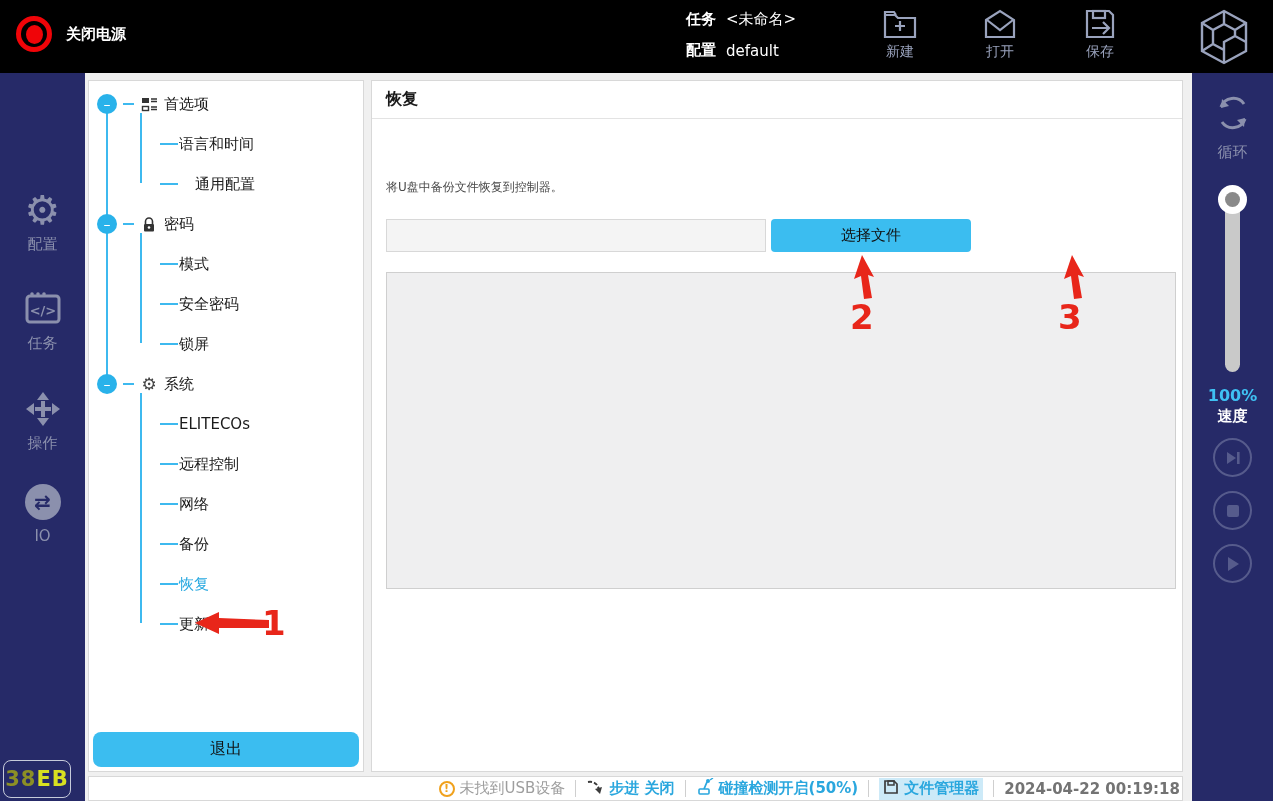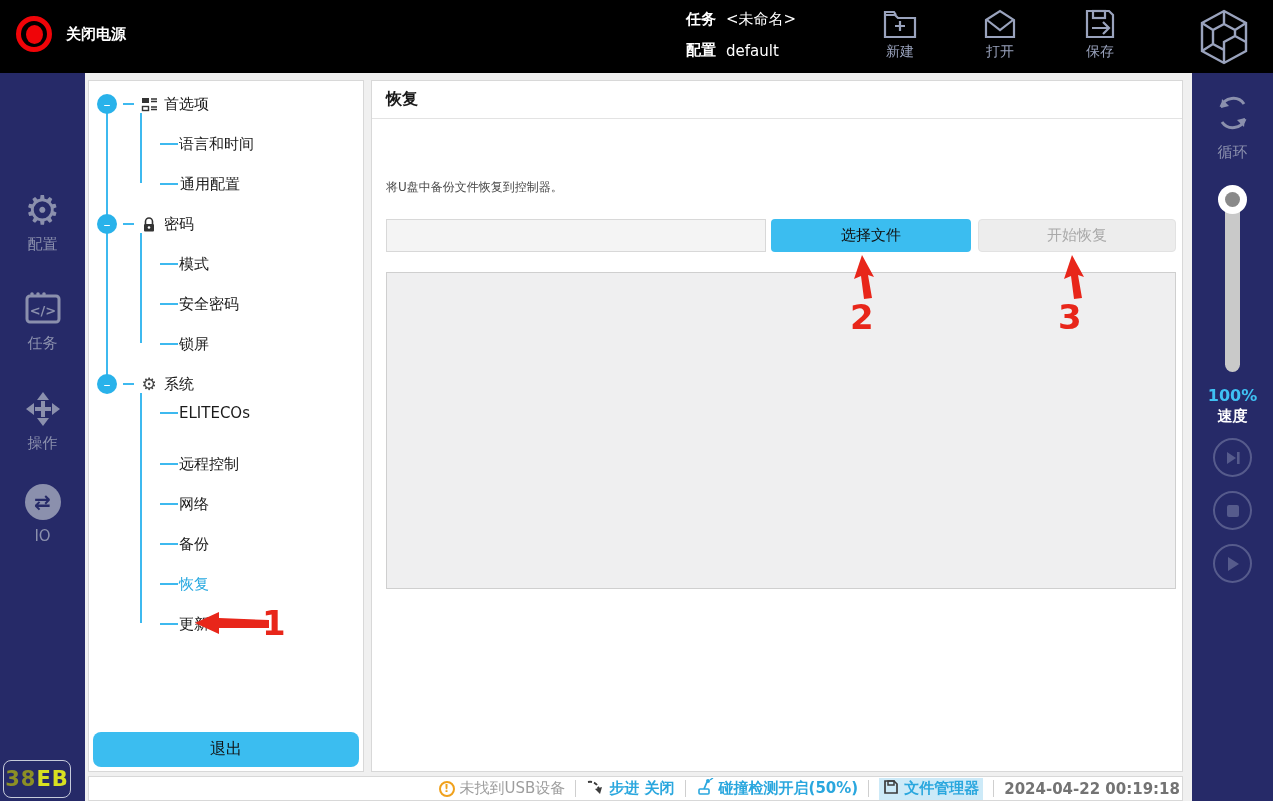--- a/index.html
+++ b/index.html
@@ -236,21 +236,21 @@
             </svg>
         </span>
         <span class="t-label">首选项</span>
       </div>
       <div class="tree-row child" style="top:43px">
         <span class="node-dash" style="width:18px"></span>
         <span class="t-label" style="margin-left:1px">语言和时间</span>
       </div>
       <div class="tree-row child" style="top:83px">
         <span class="node-dash" style="width:18px"></span>
-        <span class="t-label" style="margin-left:2px">通用配置</span>
+        <span class="t-label" style="margin-left:17px">通用配置</span>
       </div>
       <div class="tree-row parent" style="top:123px">
         <span class="node-circle">–</span>
         <span class="node-dash"></span>
         <span class="p-icon">
           <svg width="16" height="17" viewBox="0 0 16 17">
               <path d="M4.5 8 V5.5 a3.5 3.5 0 0 1 7 0 V8" fill="none" stroke="#333" stroke-width="1.6"></path>
               <rect x="3" y="8" width="10" height="7.5" rx="1" fill="#333"></rect>
               <circle cx="8" cy="11.5" r="1.3" fill="#fff"></circle>
             </svg>
@@ -268,21 +268,21 @@
       <div class="tree-row child" style="top:243px">
         <span class="node-dash" style="width:18px"></span>
         <span class="t-label" style="margin-left:1px">锁屏</span>
       </div>
       <div class="tree-row parent" style="top:283px">
         <span class="node-circle">–</span>
         <span class="node-dash"></span>
         <span class="p-icon sys-gear">⚙</span>
         <span class="t-label">系统</span>
       </div>
-      <div class="tree-row child" style="top:312px">
+      <div class="tree-row child" style="top:323px">
         <span class="node-dash" style="width:18px"></span>
         <span class="t-label" style="margin-left:1px">ELITECOs</span>
       </div>
       <div class="tree-row child" style="top:363px">
         <span class="node-dash" style="width:18px"></span>
         <span class="t-label" style="margin-left:1px">远程控制</span>
       </div>
       <div class="tree-row child" style="top:403px">
         <span class="node-dash" style="width:18px"></span>
         <span class="t-label" style="margin-left:1px">网络</span>
@@ -306,23 +306,20 @@
   </div>
 
   <div class="main-panel">
     <div class="main-header">
       <span>恢复</span>
     </div>
     <div class="main-desc">将U盘中备份文件恢复到控制器。</div>
     <input class="file-input" type="text" readonly="" value="" style="">
     <div class="btn btn-select">
       <span>选择文件</span>
-    </div>
-    <div class="btn btn-start">
-      <span>开始恢复</span>
     </div>
     <div class="log-box"></div>
   </div>
 
   <div class="anno" style="left:193px; top:610px;">
     <svg width="78" height="28" viewBox="0 0 78 28">
         <path d="M2 13 L26 2 L26 8 L76 10 L76 18 L26 18 L26 24 Z" fill="#e8261a"></path>
       </svg>
   </div>
   <div class="anno anno-num" style="left:262px; top:603px;">1</div>

